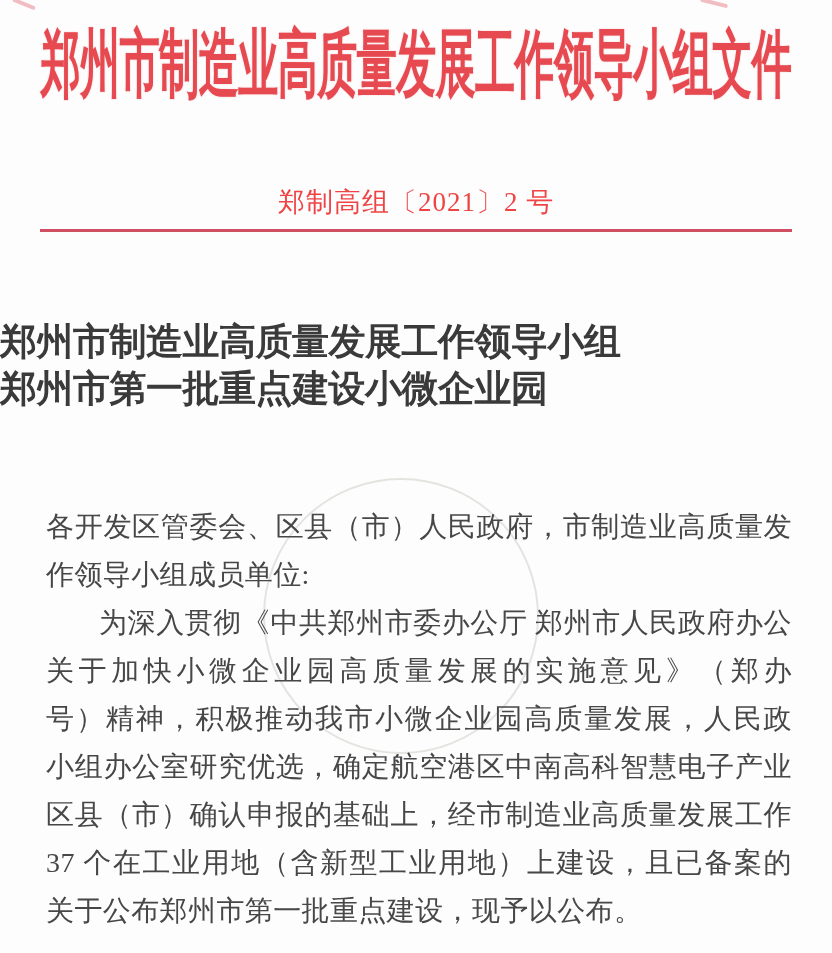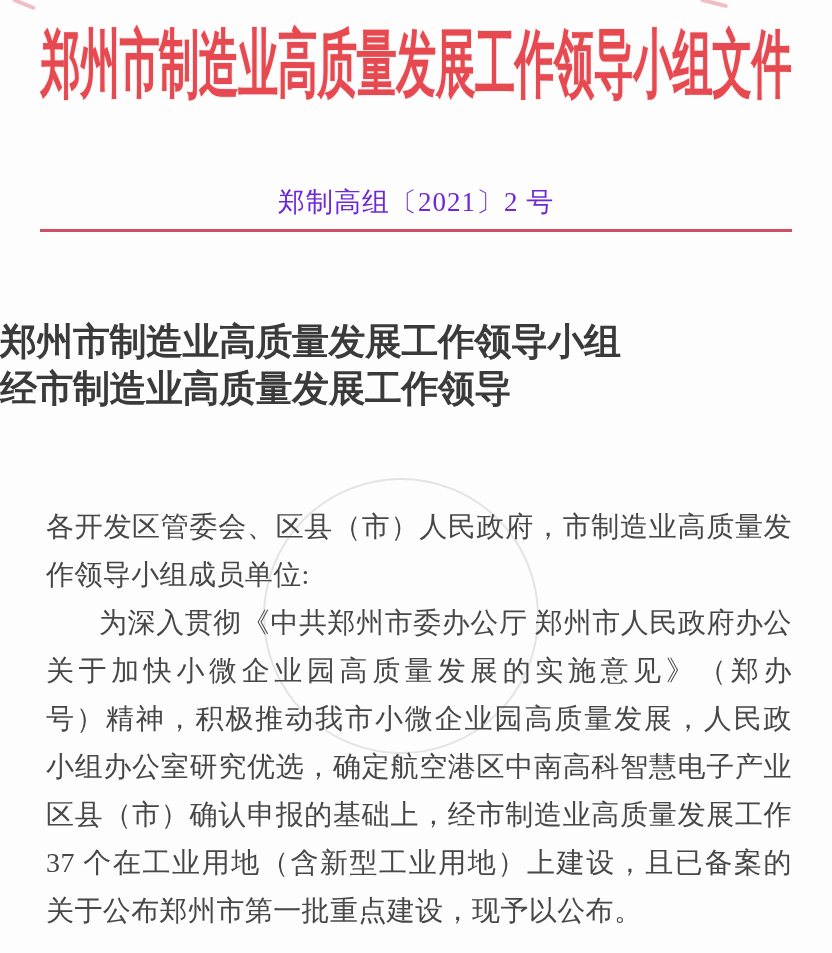--- a/index.html
+++ b/index.html
@@ -31,21 +31,21 @@
   .header span {
     font-size: 40px; font-weight: bold; color: var(--header-red);
     white-space: nowrap; letter-spacing: -0.5px;
     transform: scaleY(1.85); transform-origin: 50% 50%;
     text-shadow: 0 0 1px rgba(230,73,79,.45);
   }
 
   
   .doc-number {
     position: absolute; top: 184px; left: 0; width: 100%;
-    text-align: center; font-size: 27px; color: #6d28d9; letter-spacing: 1px;
+    text-align: center; font-size: 27px; color: #ef4444; letter-spacing: 1px;
   }
 
   
   .rule {
     position: absolute; left: 40px; top: 229px; width: 752px; height: 3px;
     background: var(--rule-red);
   }
 
   
   .title {
@@ -82,21 +82,21 @@
   <div class="header">
     <span>郑州市制造业高质量发展工作领导小组文件</span>
   </div>
 
   <div class="doc-number">郑制高组〔2021〕2 号</div>
 
   <div class="rule"></div>
 
   <div class="title">
     <div>郑州市制造业高质量发展工作领导小组</div>
-    <div>经市制造业高质量发展工作领导</div>
+    <div>郑州市第一批重点建设小微企业园</div>
   </div>
 
   <div class="watermark"></div>
 
   <div class="body-text">
     <div class="bl just">各开发区管委会、区县（市）人民政府，市制造业高质量发展工</div>
     <div class="bl">作领导小组成员单位:</div>
     <div class="bl just indent">为深入贯彻《中共郑州市委办公厅 郑州市人民政府办公厅</div>
     <div class="bl just">关于加快小微企业园高质量发展的实施意见》（郑办〔2021〕7</div>
     <div class="bl just">号）精神，积极推动我市小微企业园高质量发展，人民政府、</div>

